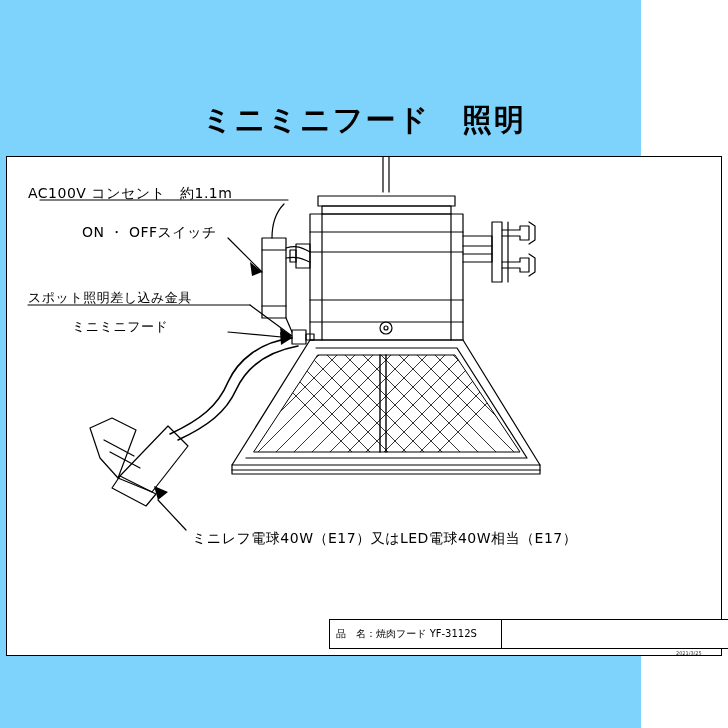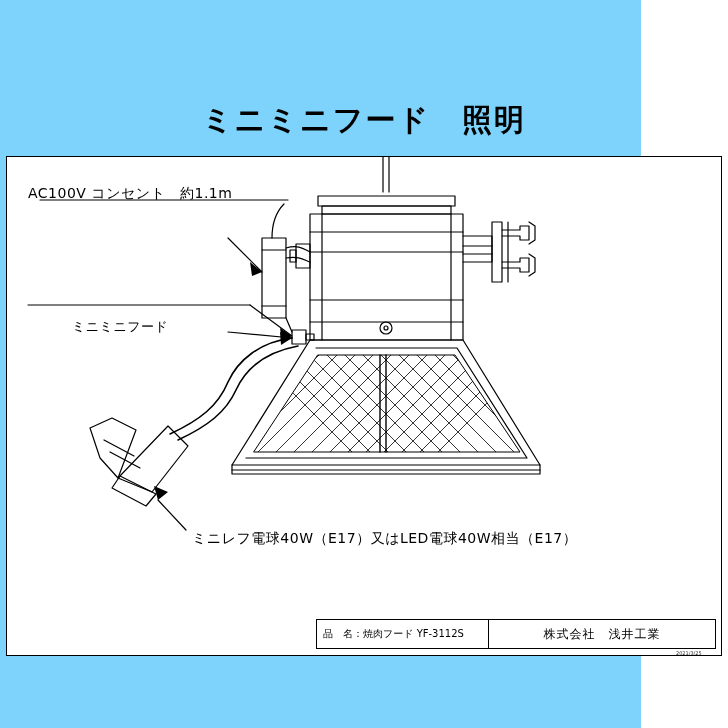--- a/index.html
+++ b/index.html
@@ -62,21 +62,21 @@
     left: 0;
     top: 0;
     width: 728px;
     height: 728px;
     pointer-events: none;
   }
 
   
   #titleblock {
     position: absolute;
-    left: 316px;
+    left: 329px;
     top: 619px;
     width: 400px;
     height: 30px;
     border: 1px solid #000000;
     box-sizing: border-box;
     display: flex;
     background: #ffffff;
     text-align: right;
   }
   #tb-left {
@@ -247,22 +247,23 @@
 
     <g fill="#000000" stroke="none">
       <polygon points="262,272 250,262 252,276"></polygon>
       <polygon points="292,336 280,328 282,342"></polygon>
       <polygon points="292,338 280,332 281,345"></polygon>
       <polygon points="158,500 154,486 168,492"></polygon>
     </g>
   </svg>
 
   <div class="lbl" id="lbl-ac">AC100V コンセント　約1.1m</div>
+  <div class="lbl" id="lbl-sw">ON ・ OFFスイッチ</div>
+  <div class="lbl" id="lbl-spot">スポット照明差し込み金具</div>
   <div class="lbl" id="lbl-remov">ミニミニフード</div>
   <div class="lbl" id="lbl-bulb">ミニレフ電球40W（E17）又はLED電球40W相当（E17）</div>
 
   <div id="titleblock">
     <div id="tb-left">品　名：焼肉フード  YF-3112S</div>
-    <div id="tb-right">株式会社　浅井工業</div>
   </div>
   <div id="tb-date">2021/3/25</div>
 
 </div>
 
 </body></html>

